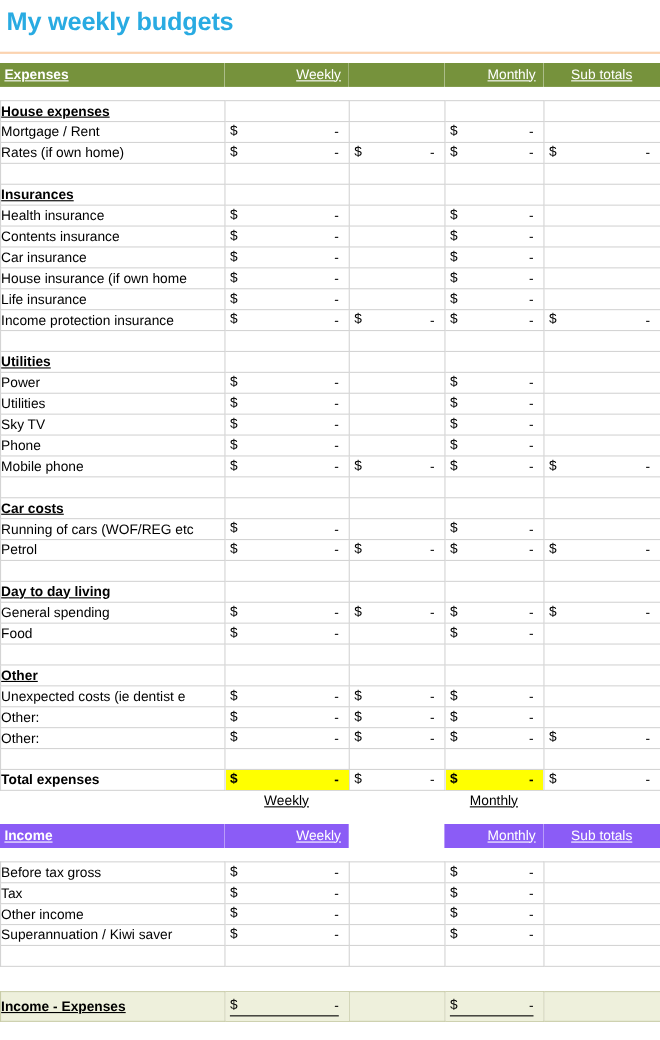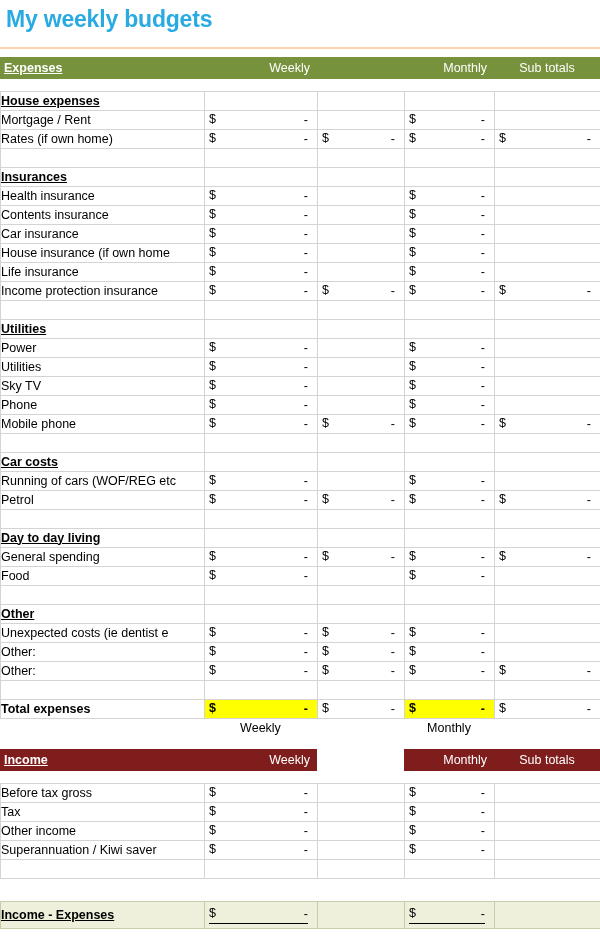--- a/index.html
+++ b/index.html
@@ -56,21 +56,21 @@
     white-space: nowrap;
   }
   
   col.cA { width: 204px; }
   col.cB { width: 113px; }
   col.cC { width: 87px; }
   col.cD { width: 90px; }
   col.cE { width: 106px; }
 
   .bordered td { border: 1px solid #D4D4D4; }
-  .noborder td { border: none; }
+  .noborder td { border: none; text-decoration: underline; }
 
   .lbl {
     padding-left: 3px;
     text-align: left;
   }
   .sect {
     font-weight: bold;
     text-decoration: underline;
     padding-left: 3px;
   }
@@ -114,28 +114,27 @@
 
   
   .band {
     height: 22px;
     line-height: 22px;
     font-size: 13px;
     color: #ffffff;
   }
   .band .name {
     font-weight: bold;
-    text-decoration: underline;
     padding-left: 4px;
     margin-top: 44px;
   }
   .band .r { text-align: right; padding-right: 7px; }
   .band .c { text-align: center; }
   .bg-olive { background: #76923C; }
-  .bg-brown { background: #7f1d1d; }
+  .bg-brown { background: #8b5cf6; }
   .gap { height: 12px; }
   .gap-sm { height: 8px; }
   .gap-lg { height: 22px; }
 
   .sublabel td {
     border: none;
     text-align: center;
     font-size: 12.5px;
     height: 19px;
     line-height: 19px;

